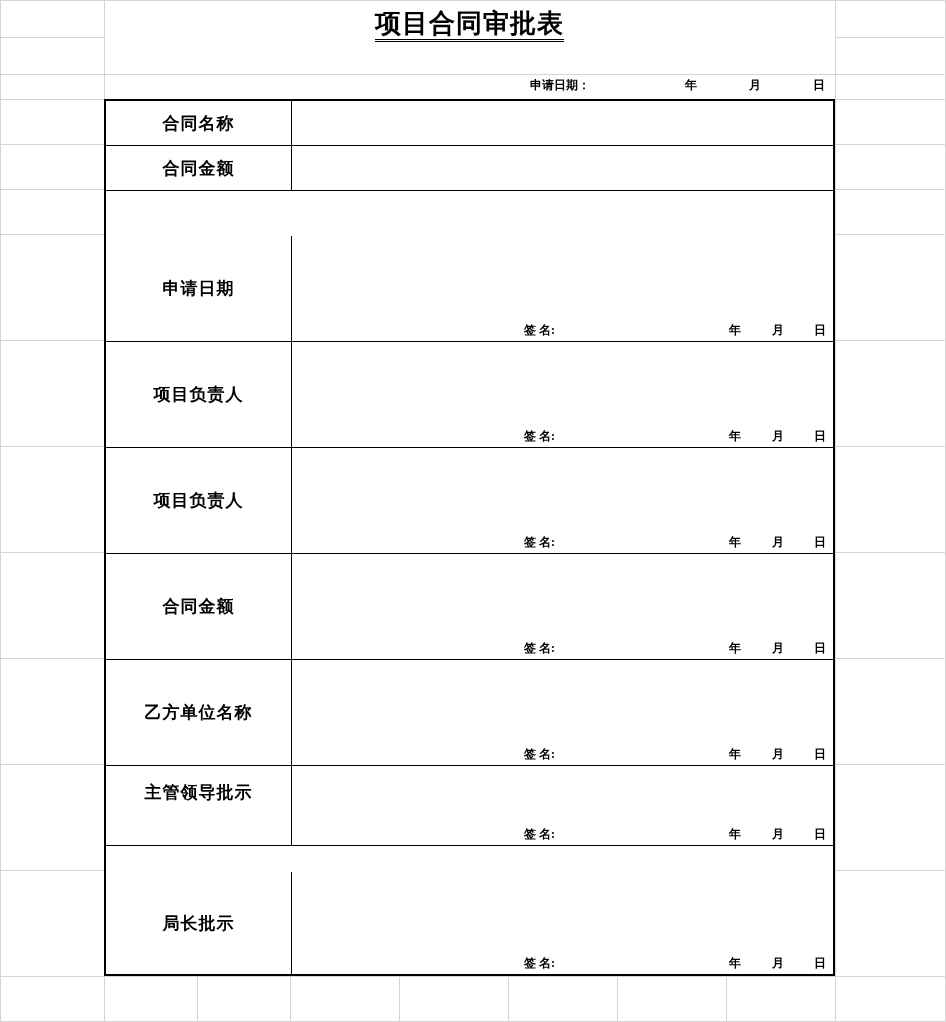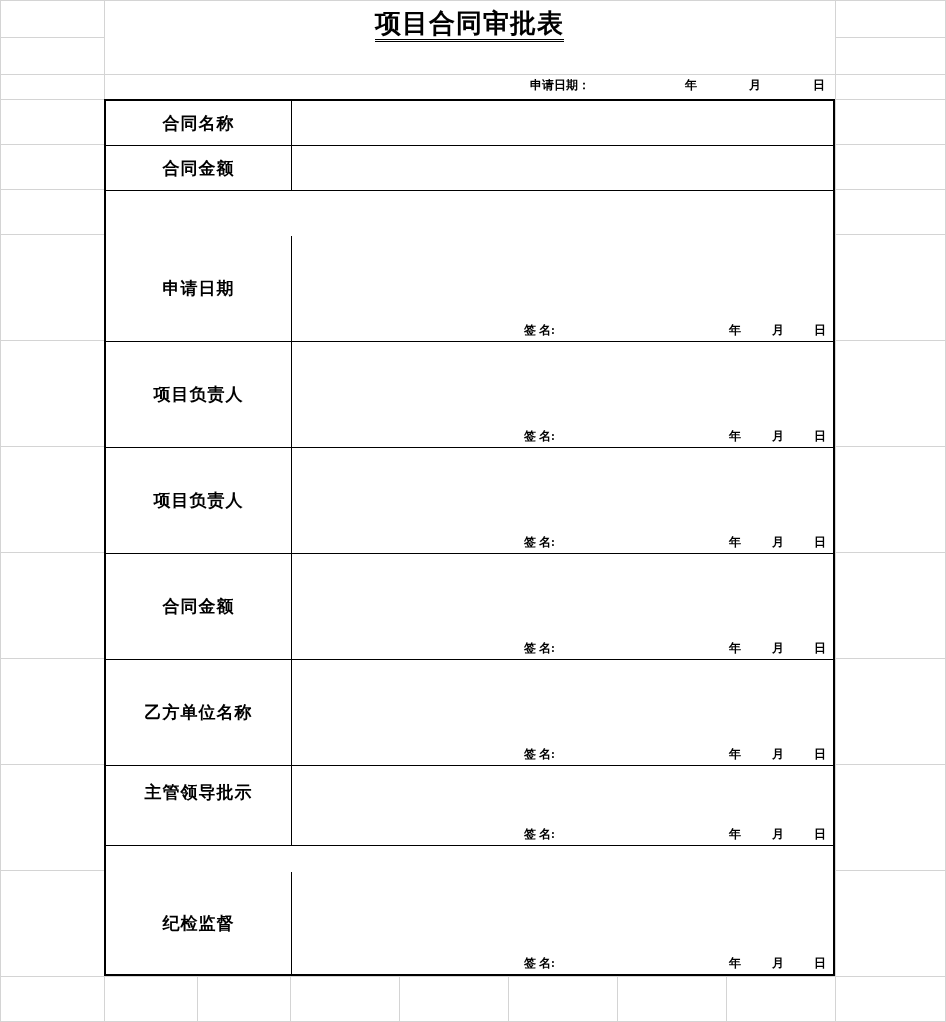--- a/index.html
+++ b/index.html
@@ -137,21 +137,21 @@
     <div class="label">主管领导批示</div>
     <div class="value">
       <span class="sig" style="left:232px">签 名:</span>
       <span class="sig" style="left:437px">年</span>
       <span class="sig" style="left:480px">月</span>
       <span class="sig" style="left:522px">日</span>
     </div>
   </div>
 
   <div class="row" style="top:771px;height:102px">
-    <div class="label">纪检监督</div>
+    <div class="label">局长批示</div>
     <div class="value">
       <span class="sig" style="left:232px">签 名:</span>
       <span class="sig" style="left:437px">年</span>
       <span class="sig" style="left:480px">月</span>
       <span class="sig" style="left:522px">日</span>
     </div>
   </div>
 
 </div>
 

